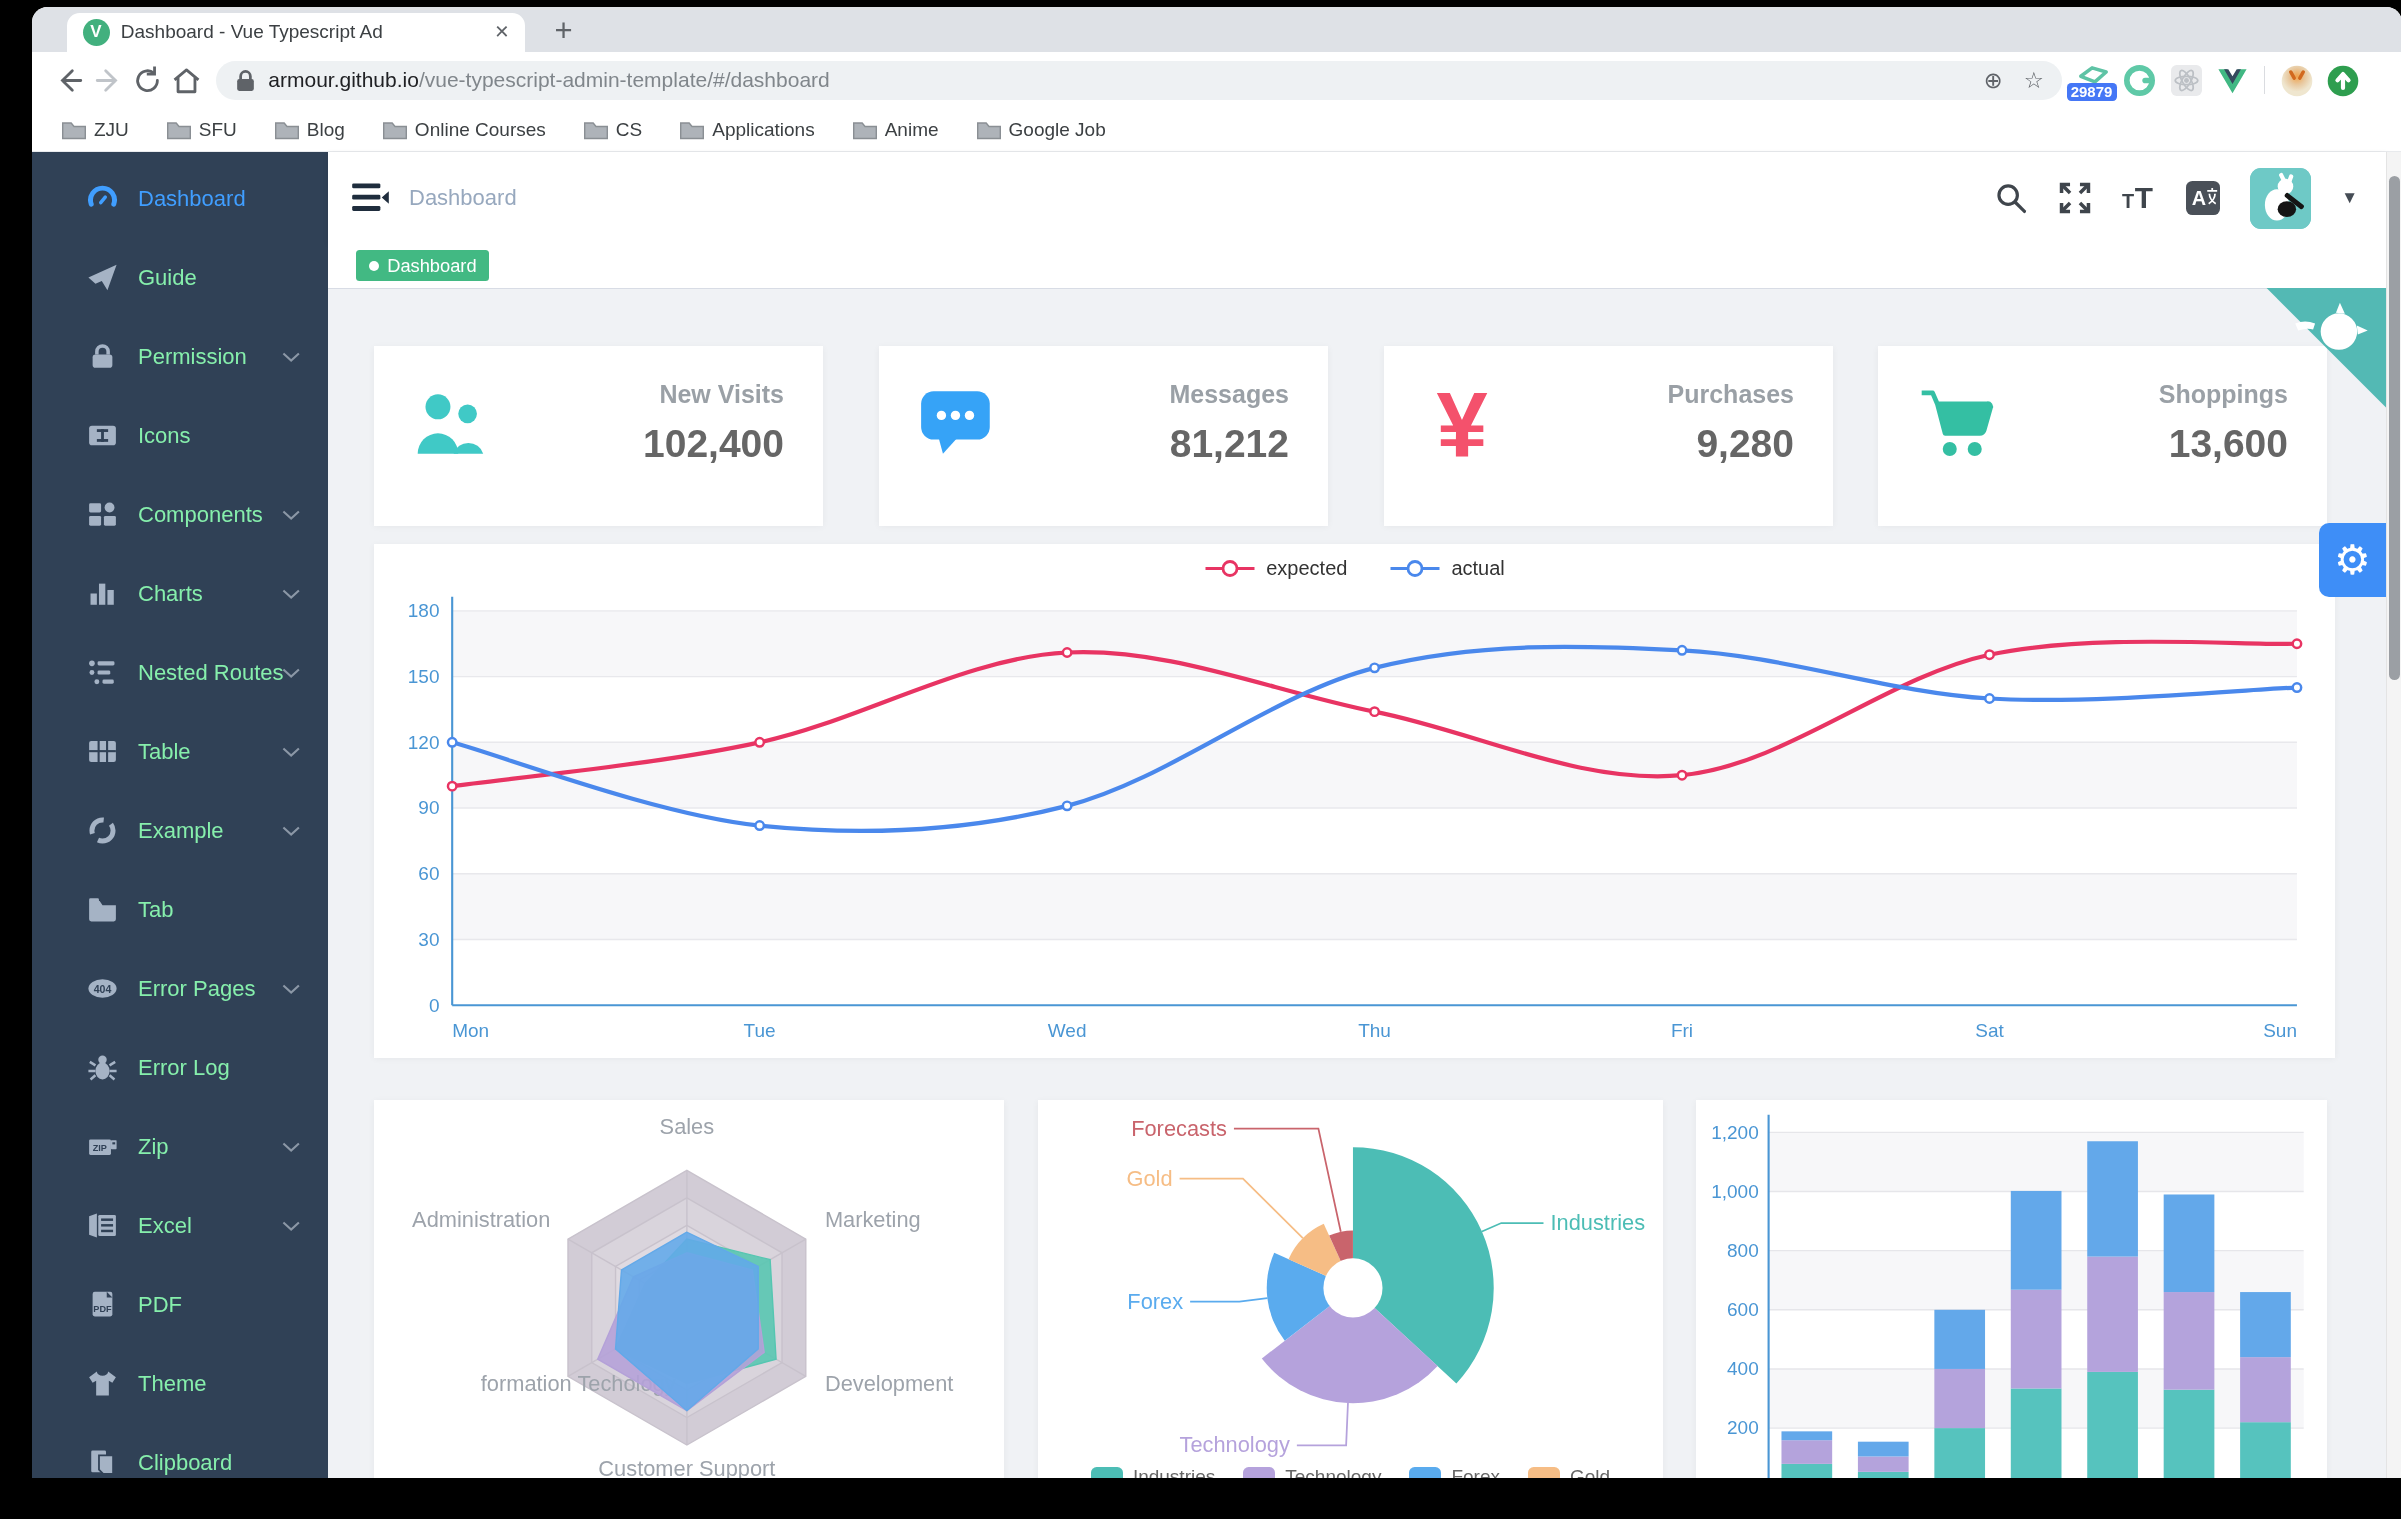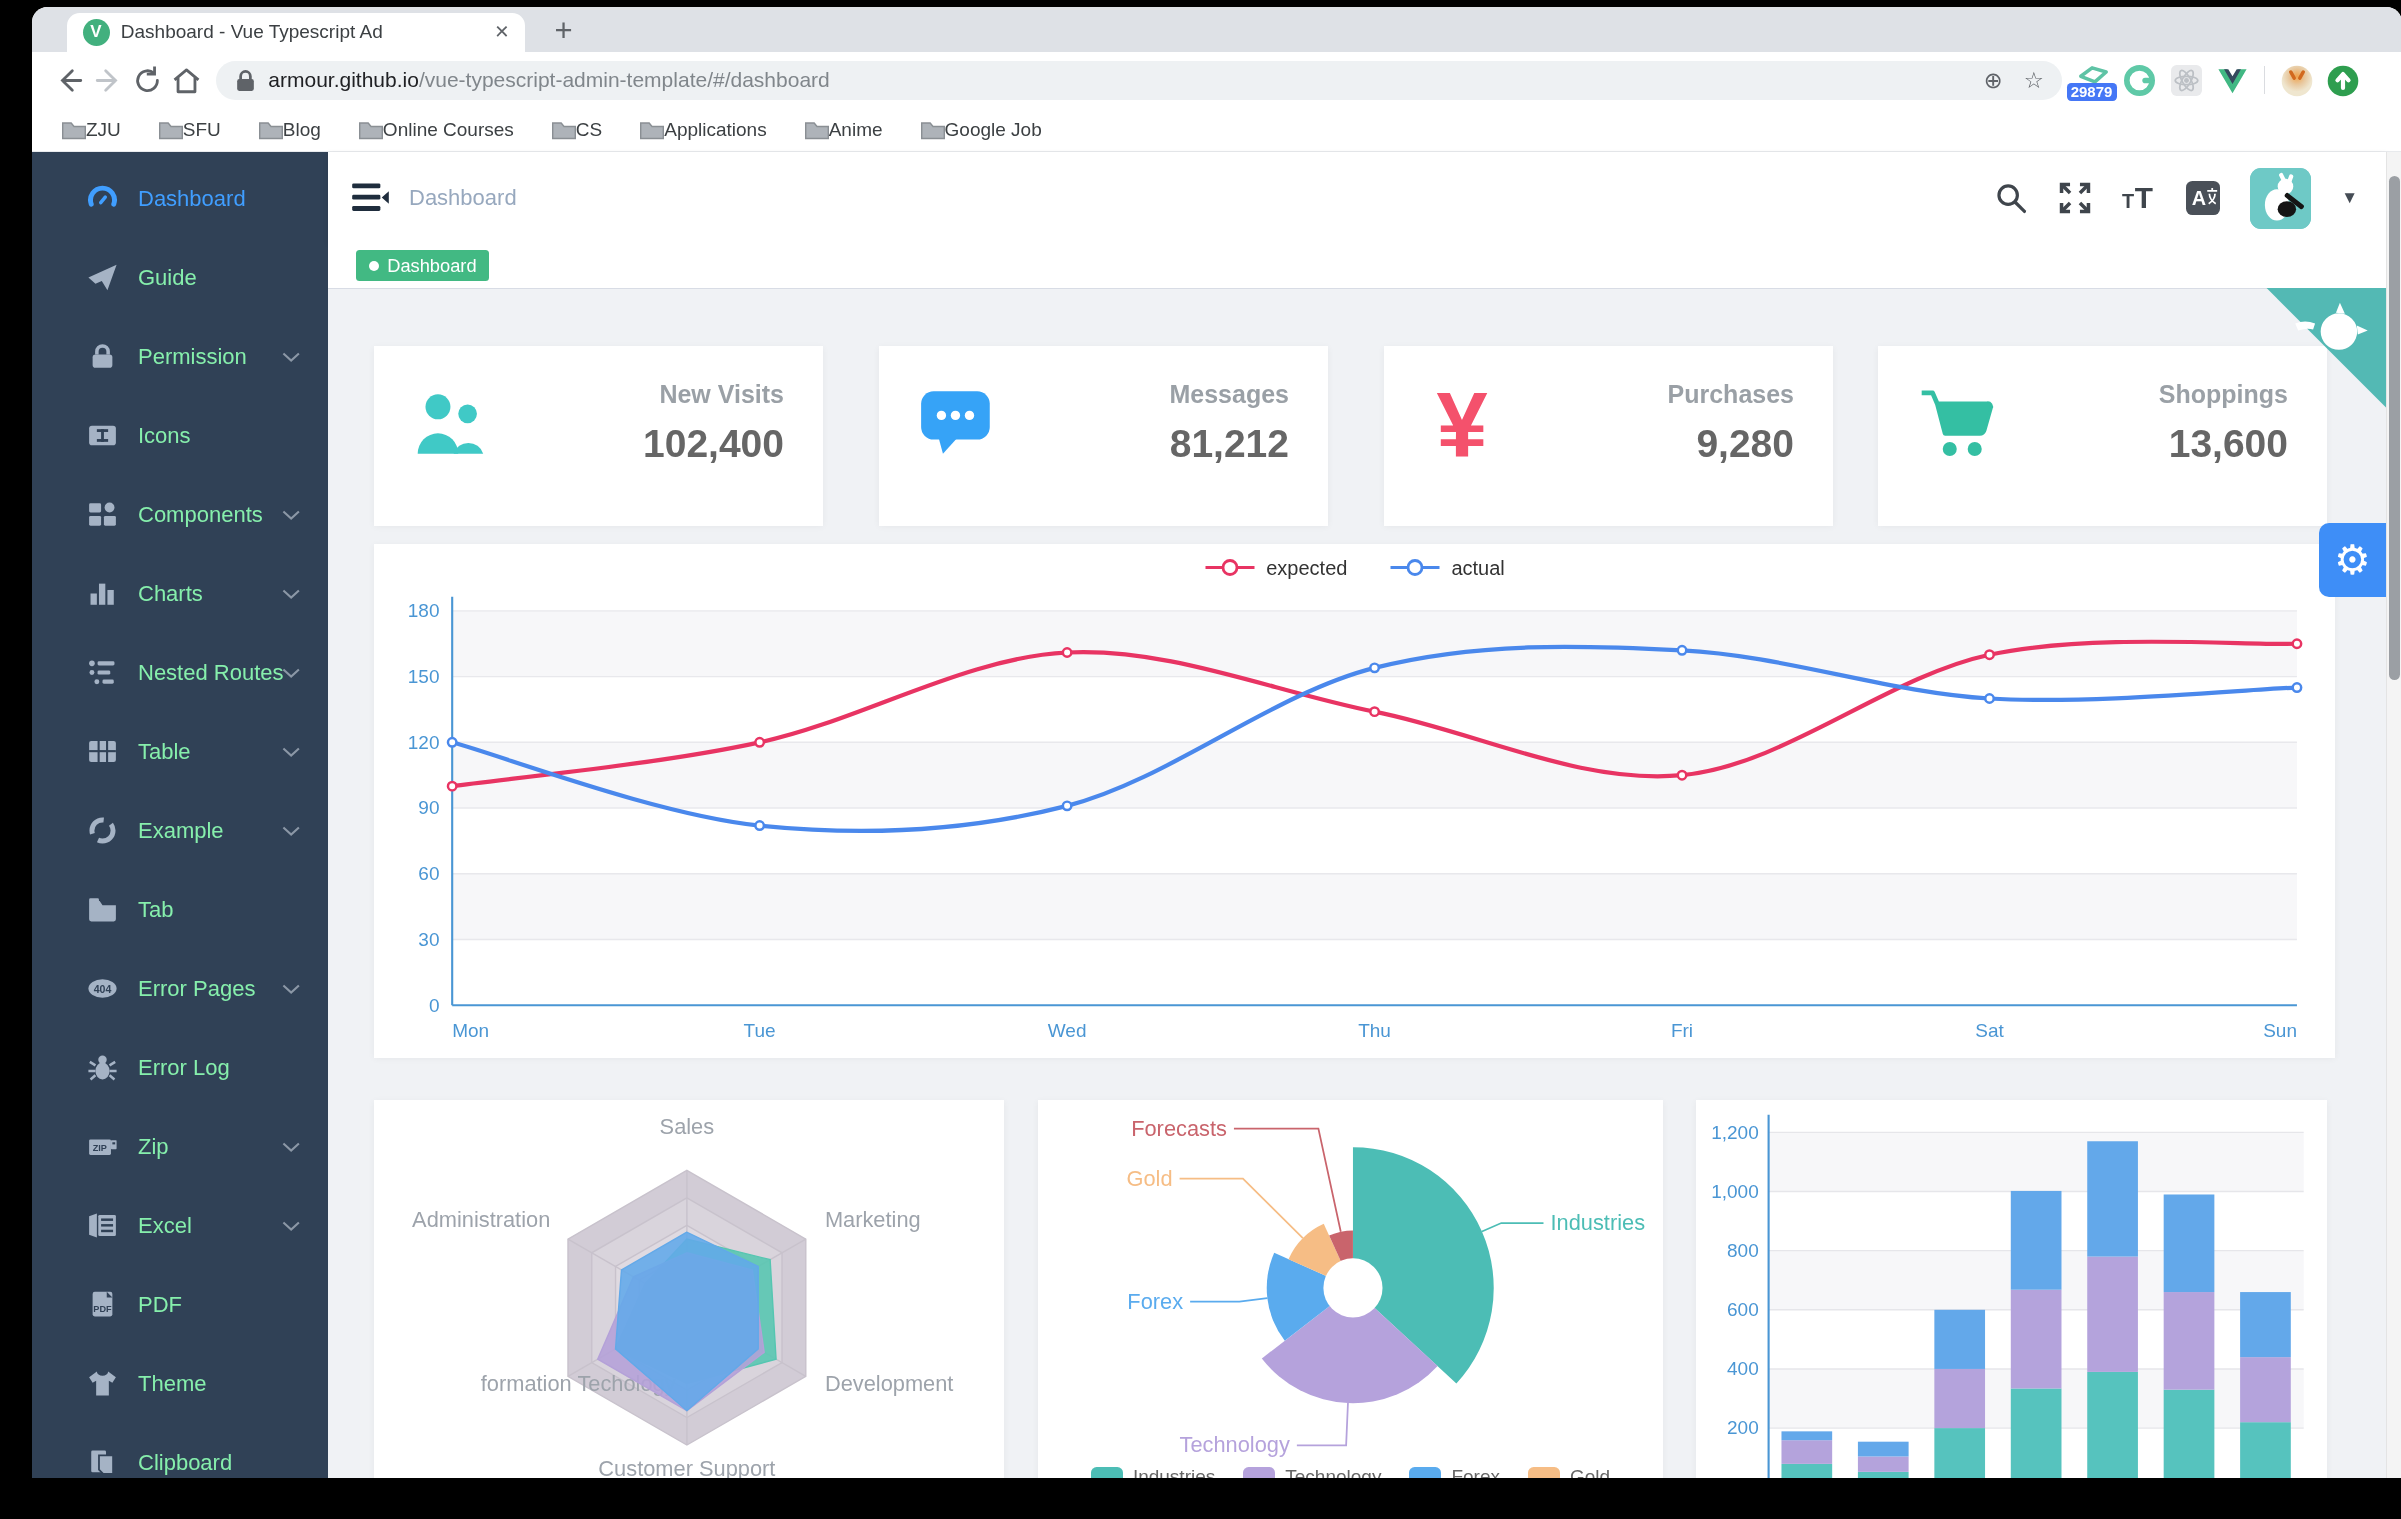--- a/index.html
+++ b/index.html
@@ -16,21 +16,21 @@
   .navbtn{width:39px;height:39px;display:flex;align-items:center;justify-content:center;flex:0 0 auto}
   .urlpill{height:39px;border-radius:20px;background:#eef1f3;flex:0 0 auto;width:1846px;margin-left:10px;display:flex;align-items:center;padding:0 18.3px;box-sizing:border-box;gap:12.7px}
   .url{font-size:21px;white-space:nowrap;overflow:hidden;flex:1 1 auto}
   .url .dom{color:#202124}.url .path{color:#80868b}
   .pillact{font-size:22.5px;color:#5f6368;flex:0 0 auto;margin-left:8.5px}
   .extrow{display:flex;align-items:center;gap:15.5px;margin-left:15.5px}
   .extic{position:relative;width:31px;height:31px;flex:0 0 auto}
   .badge{position:absolute;left:-11.3px;bottom:-5.6px;background:#4577f6;color:#ffffff;font-size:15px;padding:0.7px 4.2px;border-radius:4.2px;font-weight:bold}
   .vsep{width:1.4px;height:28px;background:#dadce0}
   .bookmarks{position:absolute;left:0;top:101px;width:100%;height:44px;background:#fff;border-bottom:1.4px solid #e8eaed;display:flex;align-items:center;padding-left:30px;box-sizing:border-box;gap:38px}
-  .bm{display:flex;align-items:center;gap:0;font-size:19px;color:#3c4043;flex:0 0 auto}
+  .bm{display:flex;align-items:center;gap:8px;font-size:19px;color:#3c4043;flex:0 0 auto}
   
   .webpage{position:absolute;left:0;top:145px;right:0;bottom:0;background:#f0f2f5}
   .sidebar{position:absolute;left:0;top:0;width:296px;height:100%;background:#304156;padding-top:7px;box-sizing:border-box}
   .sbitem{height:79px;display:flex;align-items:center;padding-left:55px;position:relative;color:#86efac;font-size:22px;cursor:pointer}
   .sbitem .sbic{width:31px;height:31px;margin-right:20px;flex:0 0 auto}
   .sbitem.active{color:#409eff}
   .sbarrow{position:absolute;right:28px;top:50%;transform:translateY(-50%)}
   .main{position:absolute;left:296px;top:0;right:16px;bottom:0}
   .navbar{position:absolute;left:0;top:0;width:100%;height:92px;background:#fff;box-shadow:0 1.4px 5.6px rgba(0,0,0,.08)}
   .hamb{position:absolute;left:20px;top:22.5px;width:45px;height:45px;display:flex;align-items:center;justify-content:center}
@@ -43,21 +43,21 @@
   .tag{position:absolute;left:28px;top:6.3px;height:31px;background:#42b983;border-radius:3.5px;color:#fff;font-size:18.3px;display:flex;align-items:center;padding:0 12.7px;gap:8.5px}
   .tagdot{width:10px;height:10px;border-radius:50%;background:#fff}
   .content{position:absolute;left:0;top:136px;right:0;bottom:0;overflow:hidden}
   .card{position:absolute;background:#fff;box-shadow:0 1.4px 7px rgba(0,0,0,.05)}
   .statcard{width:449px;height:180px;top:58px;cursor:pointer}
   .static{position:absolute;left:39px;top:39px;width:78px;height:78px}
   .statlabel{position:absolute;right:39px;top:34px;font-size:25px;color:#9aa0a6;font-weight:bold}
   .statvalue{position:absolute;right:39px;top:76px;font-size:39px;color:#666;font-weight:bold}
   .linecard{left:46px;top:256px;width:1961px;height:514px}
   .legendrow{position:absolute;left:0;top:12.7px;width:100%;display:flex;justify-content:center;gap:42px}
-  .lgitem{display:flex;align-items:flex-start;gap:10px;font-size:20px;color:#333}
+  .lgitem{display:flex;align-items:center;gap:10px;font-size:20px;color:#333}
   .radarcard{left:46px;top:812px;width:630px;height:521px}
   .piecard{left:710px;top:812px;width:625px;height:521px}
   .barcard{left:1368px;top:812px;width:631px;height:521px}
   .pielegend{position:absolute;left:0;top:366px;width:100%;display:flex;justify-content:center;gap:28px}
   .plitem{display:flex;align-items:center;gap:10px;font-size:19px;color:#666;white-space:nowrap}
   .plswatch{width:32px;height:20px;border-radius:5.6px}
   .ribbon{position:absolute;right:0;top:0;width:137px;height:137px;cursor:pointer}
   .gearbtn{position:absolute;right:0;top:235px;width:67px;height:74px;background:#3e8ef7;border-radius:10px 0 0 10px;display:flex;align-items:center;justify-content:center;color:#fff;font-size:41px;cursor:pointer}
   .scrolltrack{position:absolute;right:0;top:0;width:16px;height:100%;background:#f4f4f4;border-left:1.4px solid #e4e4e4;box-sizing:border-box}
   .scrollthumb{position:absolute;left:2.1px;width:11.3px;top:24px;height:504px;background:#9b9fa4;border-radius:7px}

